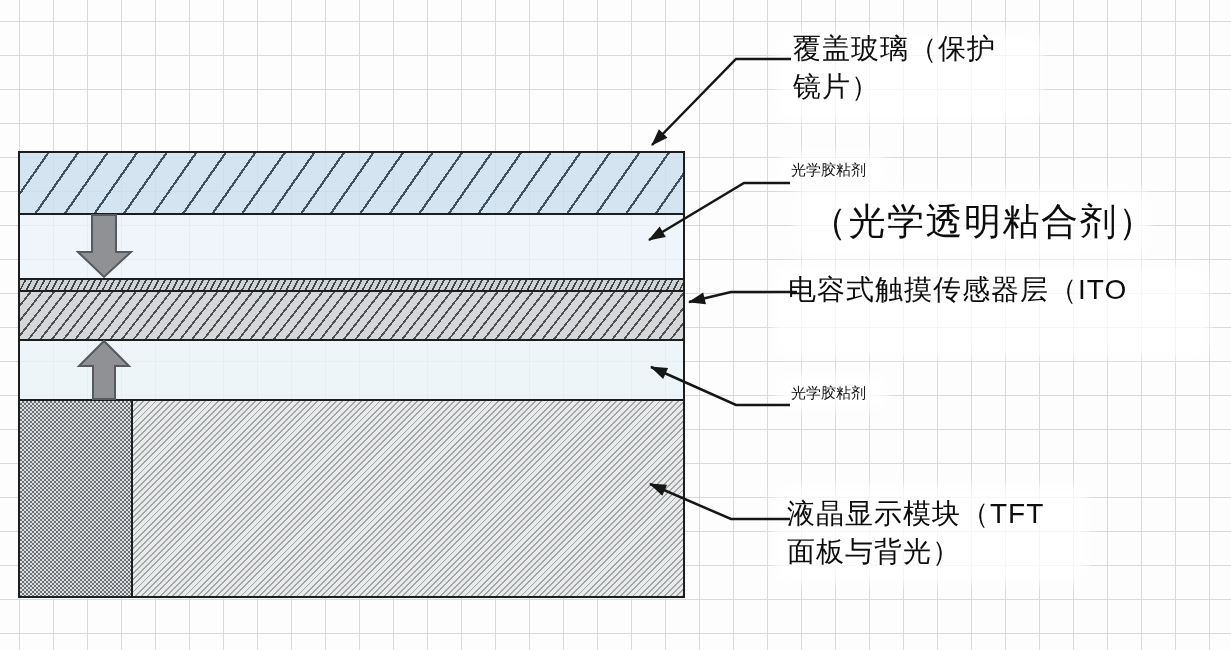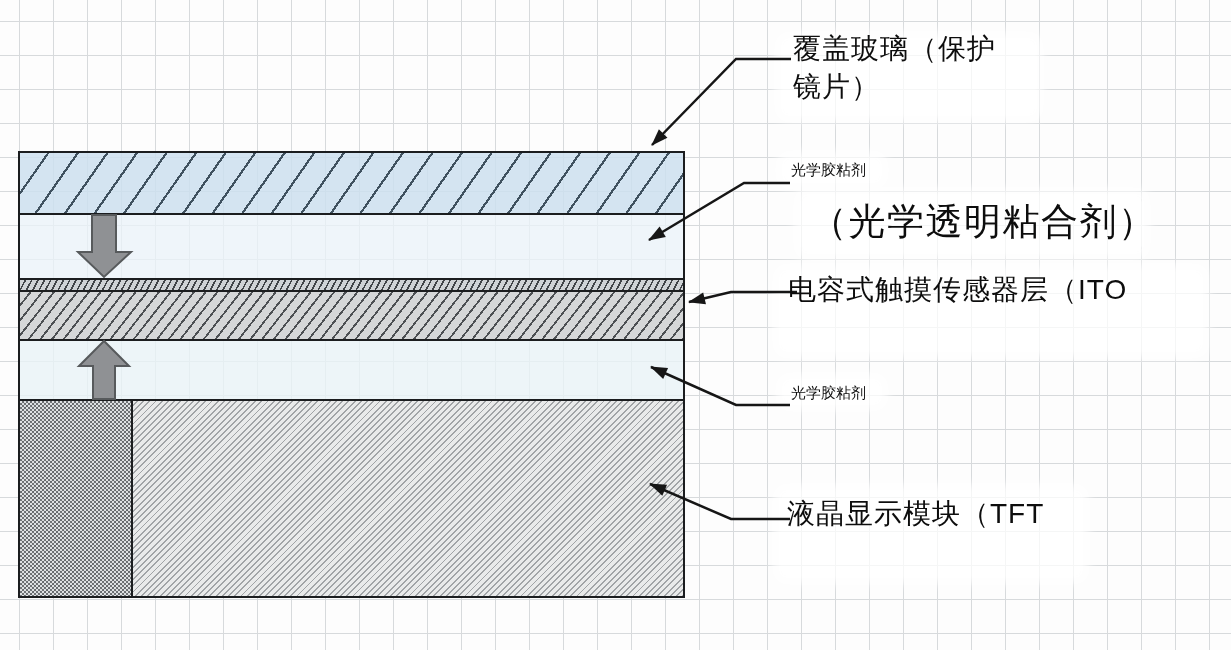--- a/index.html
+++ b/index.html
@@ -127,15 +127,16 @@
   <div class="label label-xl" style="left:810px;top:202px;">（光学透明粘合剂）</div>
 
   <div class="label label-big" style="left:788px;top:271px;">
     <div>电容式触摸传感器层（ITO</div>
   </div>
 
   <div class="label label-small" style="left:791px;top:384px;">光学胶粘剂</div>
 
   <div class="label label-big" style="left:787px;top:495px;">
     <div>液晶显示模块（TFT</div>
+    <div>面板与背光）</div>
   </div>
 
 </div>
 
 </body></html>

